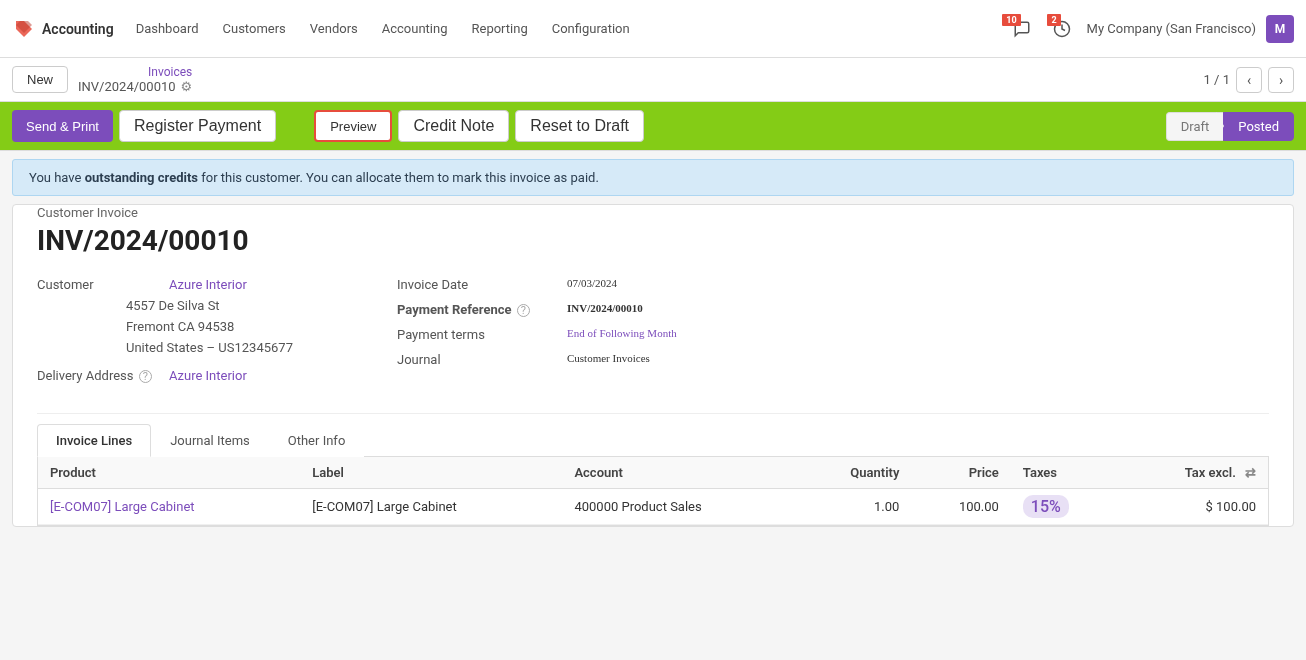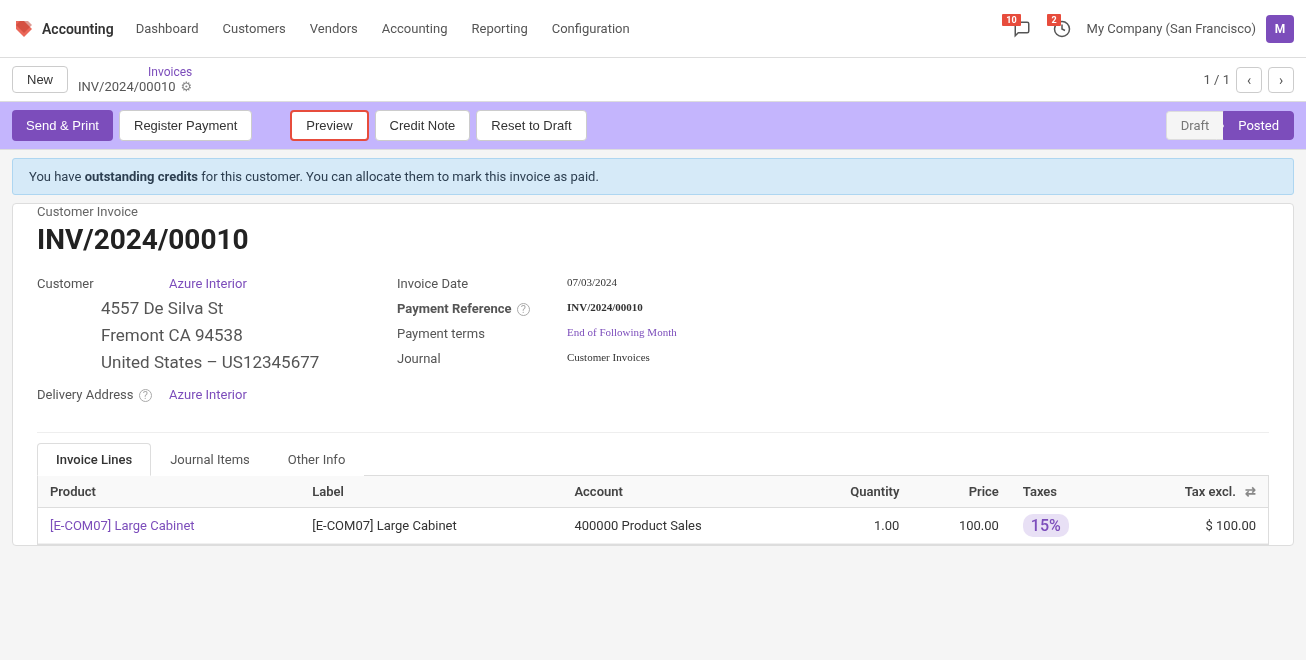--- a/index.html
+++ b/index.html
@@ -146,21 +146,21 @@
       align-items: center;
       justify-content: center;
       border-radius: 4px;
       cursor: pointer;
       font-size: 14px;
       color: #555;
     }
 
     
     .action-bar {
-      background: #c4b5fd;
+      background: #84cc16;
       border-bottom: 1px solid #ddd;
       display: flex;
       align-items: center;
       justify-content: space-between;
       padding: 8px 12px;
     }
     .action-left {
       display: flex;
       gap: 6px;
     }
@@ -172,21 +172,21 @@
       padding: 6px 14px;
       font-size: 13px;
       cursor: pointer;
     }
     .btn-action-outline {
       background: #fff;
       color: #333;
       border: 1px solid #ccc;
       border-radius: 4px;
       padding: 6px 14px;
-      font-size: 13px;
+      font-size: 16px;
       cursor: pointer;
     }
     .btn-preview {
       background: #fff;
       color: #333;
       border: 2px solid #e74c3c;
       border-radius: 4px;
       padding: 6px 14px;
       font-size: 13px;
       cursor: pointer;
@@ -281,24 +281,24 @@
       color: #555;
       min-width: 120px;
       font-size: 13px;
     }
     .detail-value a, .detail-link {
       color: #7c4dbb;
       text-decoration: none;
       cursor: pointer;
     }
     .customer-addr {
-      font-size: 17px;
+      font-size: 13px;
       color: #555;
       line-height: 1.6;
-      margin-left: 64px;
+      margin-left: 89px;
       margin-top: -2px;
     }
     .right-row {
       display: flex;
       margin-bottom: 10px;
       gap: 10px;
     }
     .right-label {
       color: #555;
       min-width: 160px;

